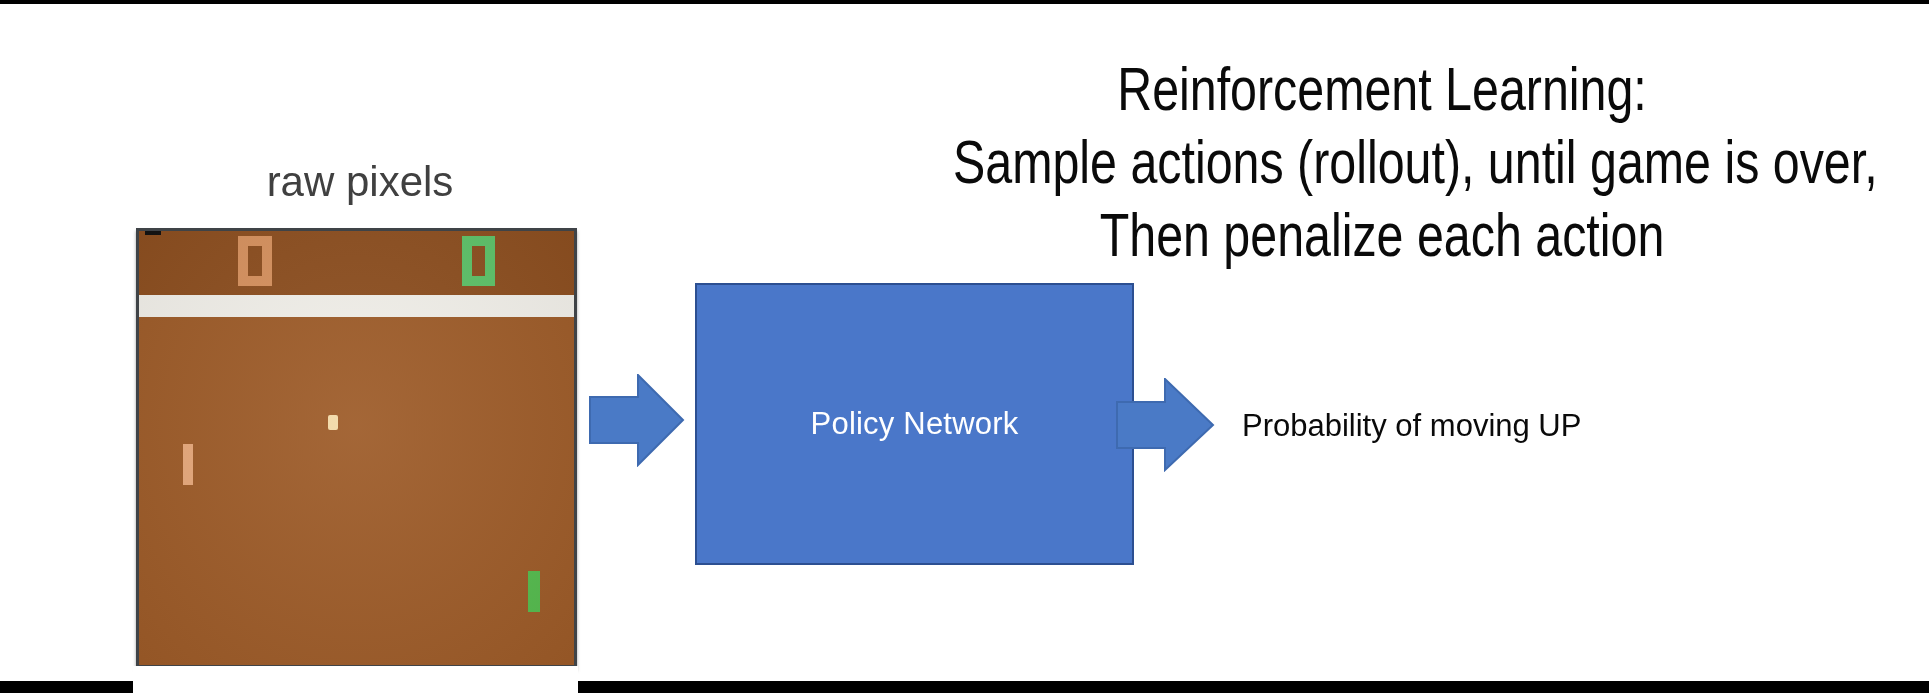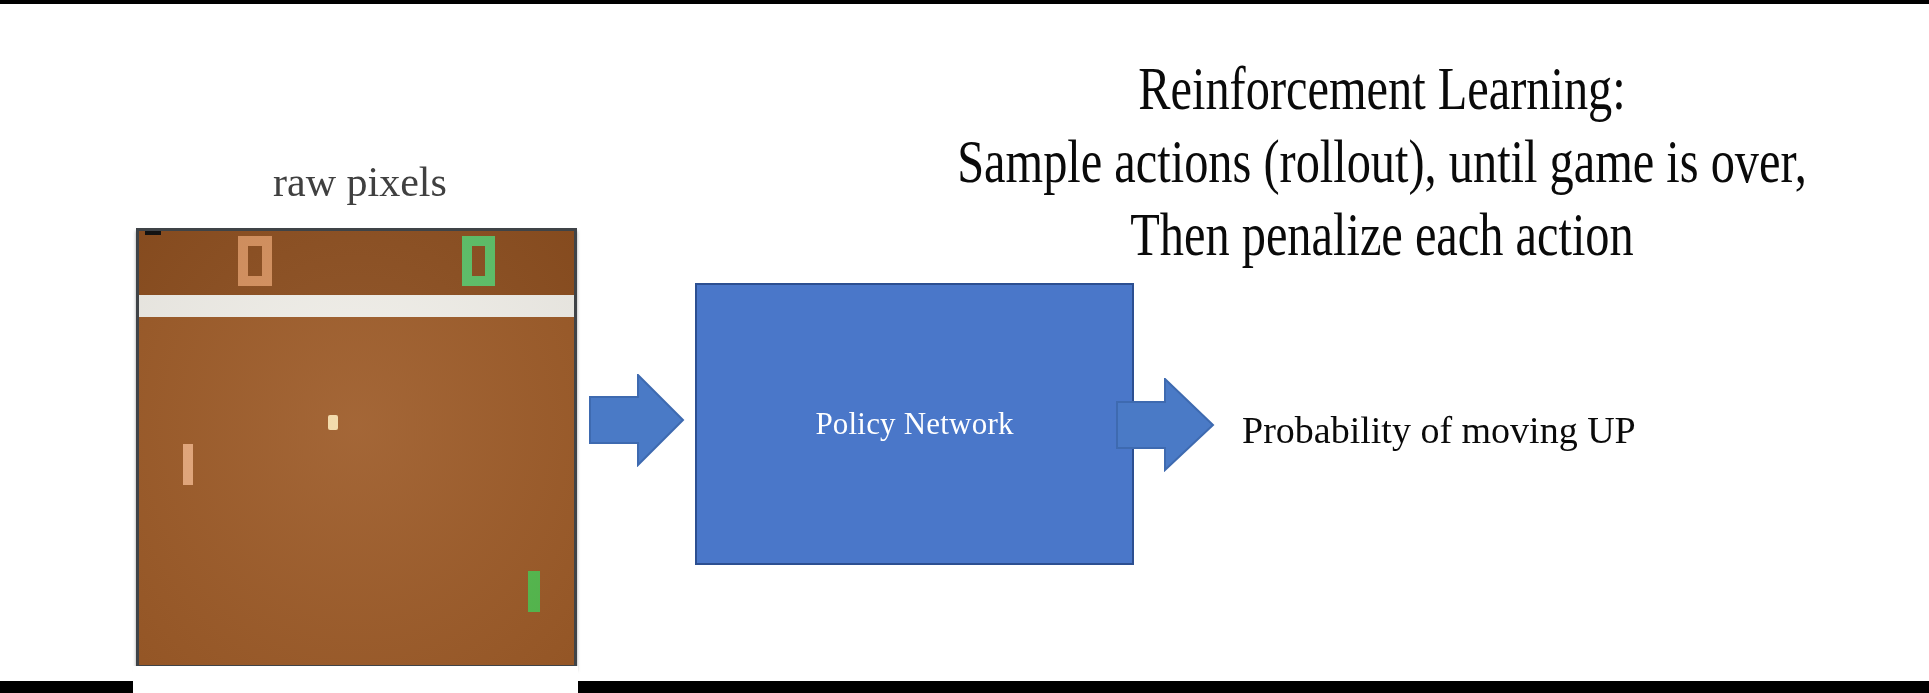--- a/index.html
+++ b/index.html
@@ -1,18 +1,18 @@
 <!DOCTYPE html>
 <html><head>
 <meta charset="utf-8">
 <style>
   html,body{margin:0;padding:0;background:#888;}
   #slide{
     position:relative;width:1929px;height:693px;background:#ffffff;
-    overflow:hidden;font-family:Liberation Serif, serif;
+    overflow:hidden;font-family:Liberation Sans, sans-serif;
   }
   .abs{position:absolute;}
   
   #top-bar{left:0;top:0;width:1929px;height:4px;background:#000;}
   #bottom-bar{left:0;top:681px;width:1929px;height:12px;background:#000;}
   
   #game-margin{left:133px;top:666px;width:445px;height:27px;background:#ffffff;}
   
   #title-block{
     left:832px;top:52px;width:1100px;text-align:center;color:#0a0a0a;
@@ -43,21 +43,21 @@
   #paddle-right{left:389px;top:340px;width:12px;height:41px;background:#55bb4e;}
   
   #input-arrow{left:589px;top:374px;width:96px;height:93px;}
   #output-arrow{left:1116px;top:378px;width:99px;height:94px;}
   #policy-box{
     left:695px;top:283px;width:439px;height:282px;
     background:#4a77c9;border:2px solid #2c4f91;box-sizing:border-box;
     display:flex;align-items:center;justify-content:center;
   }
   #policy-label{color:#ffffff;font-size:31px;letter-spacing:.2px;}
-  #probability-label{left:1242px;top:408px;font-size:38px;color:#0a0a0a;white-space:nowrap;}
+  #probability-label{left:1242px;top:408px;font-size:31px;color:#0a0a0a;white-space:nowrap;}
 </style>
 </head>
 <body>
 
 <div id="slide">
 
   <div id="top-bar" class="abs"></div>
 
   <div id="title-block" class="abs">
     <div class="title-line">Reinforcement Learning:</div>

